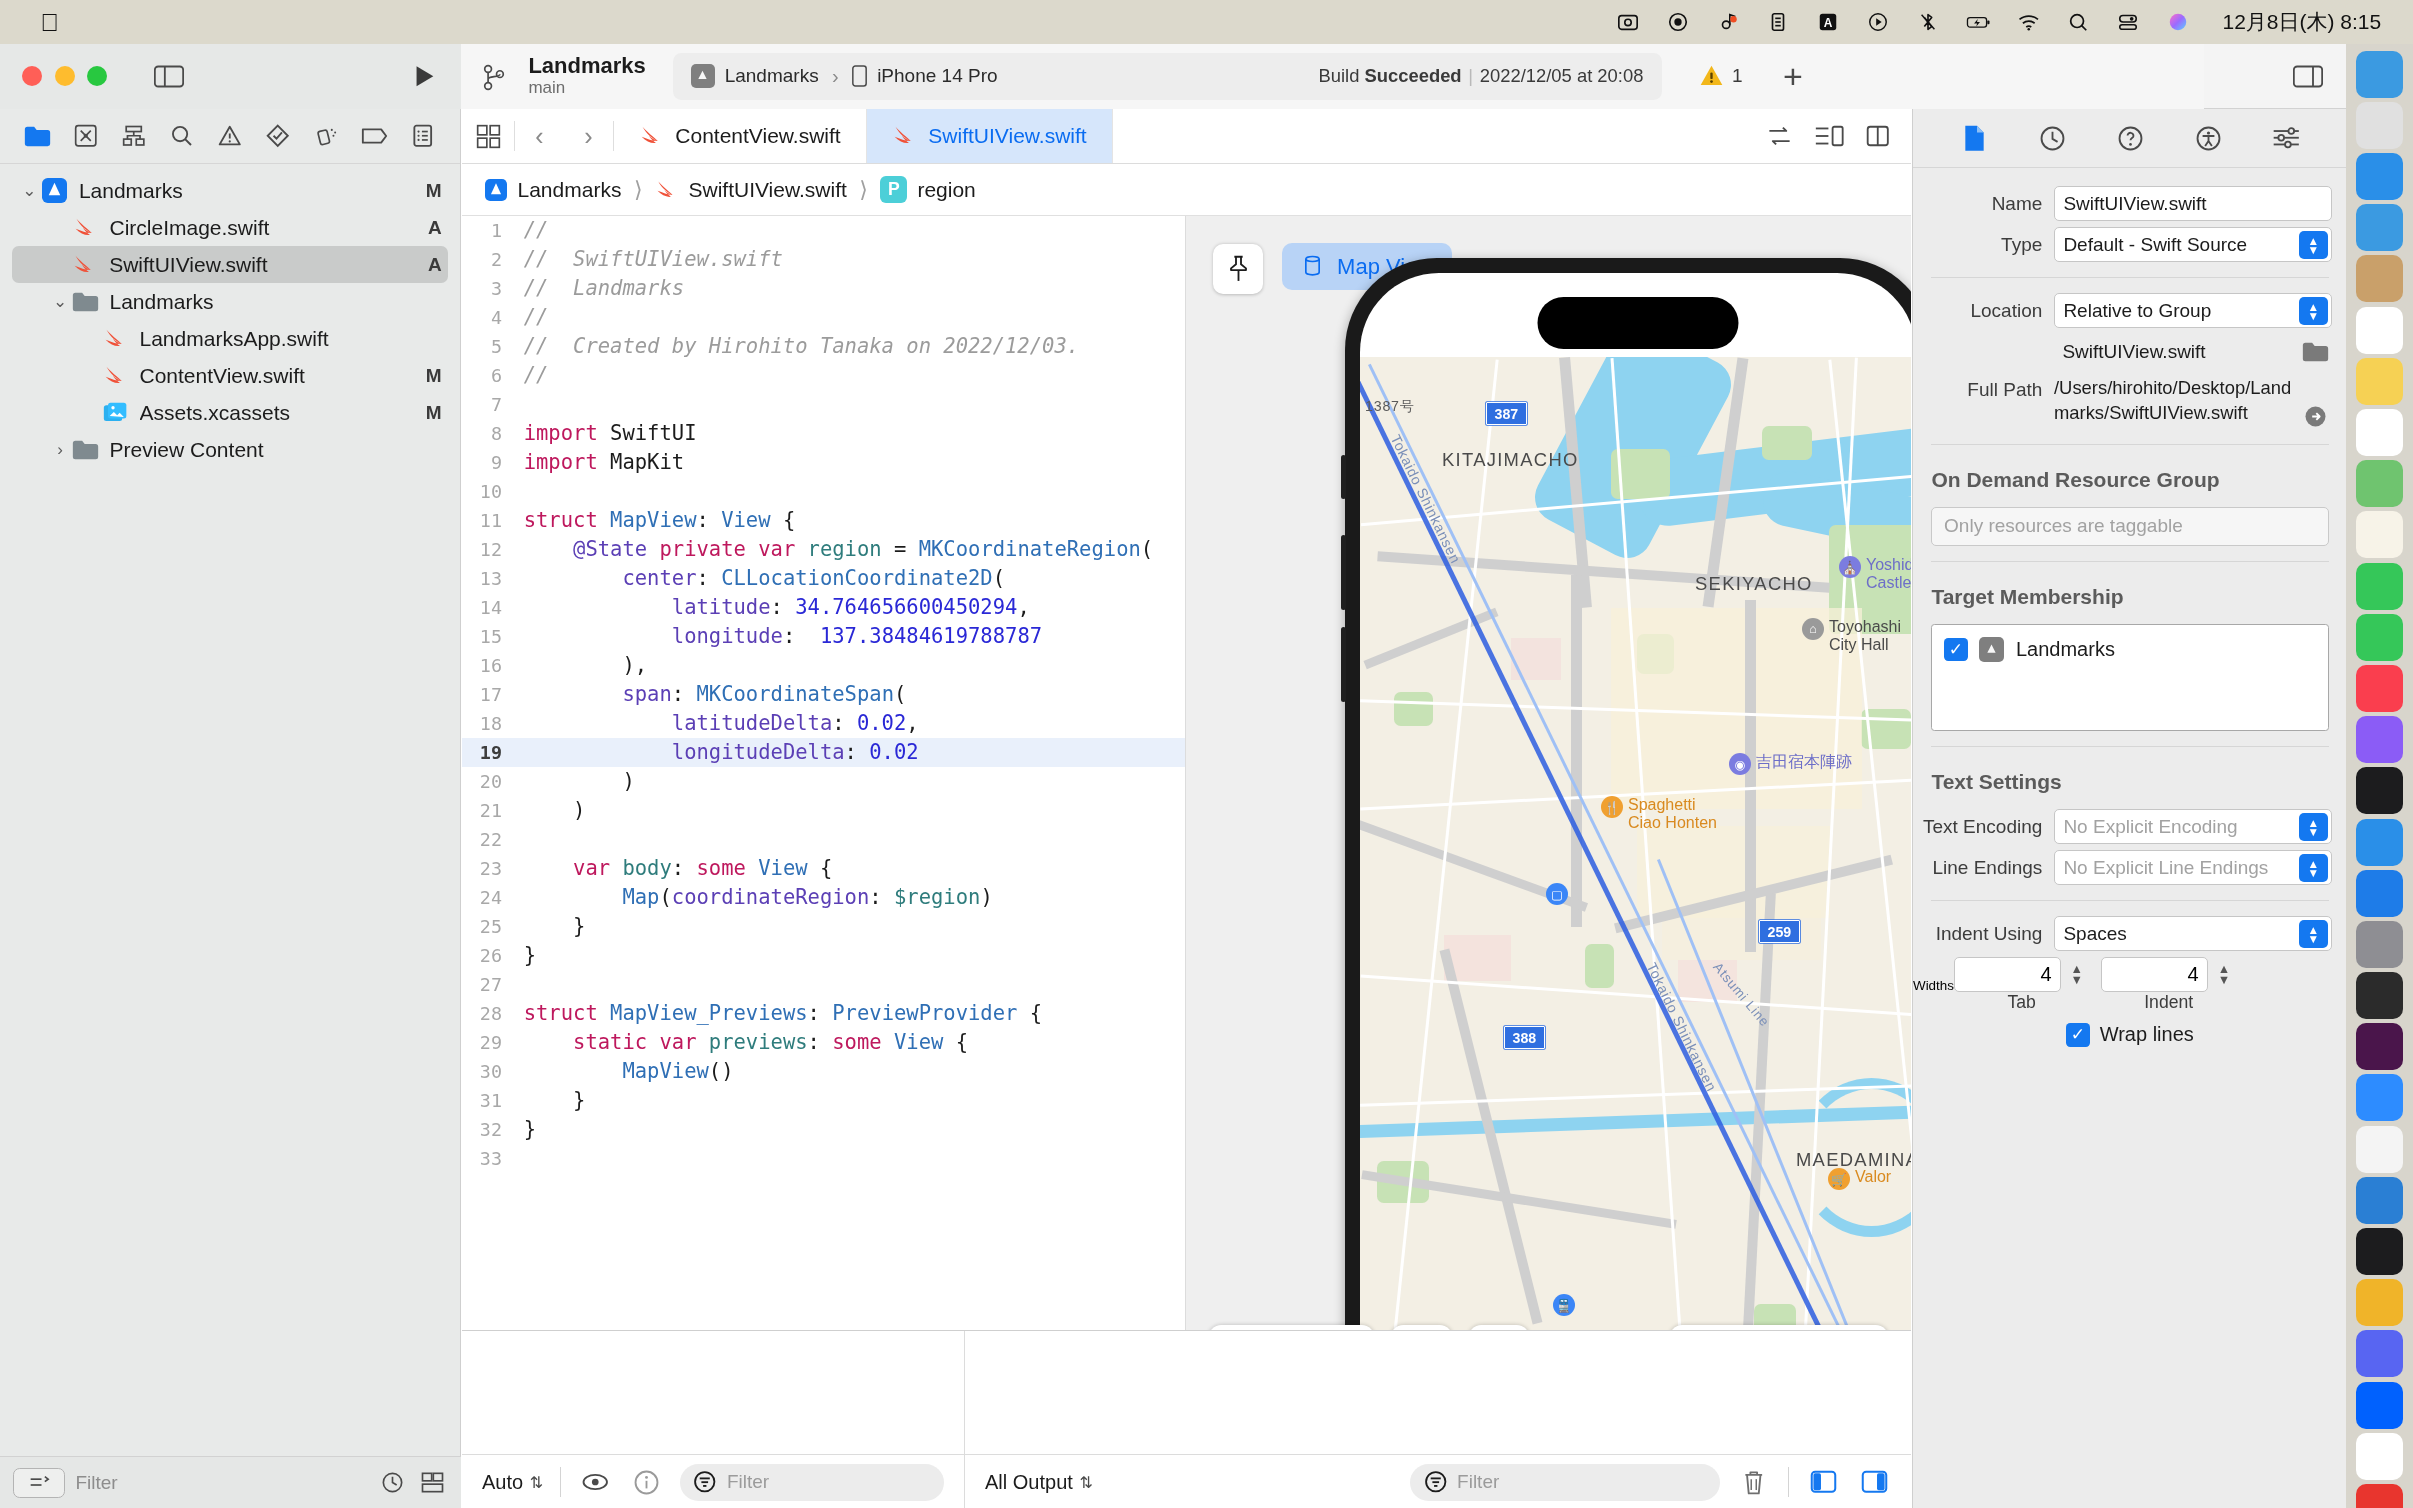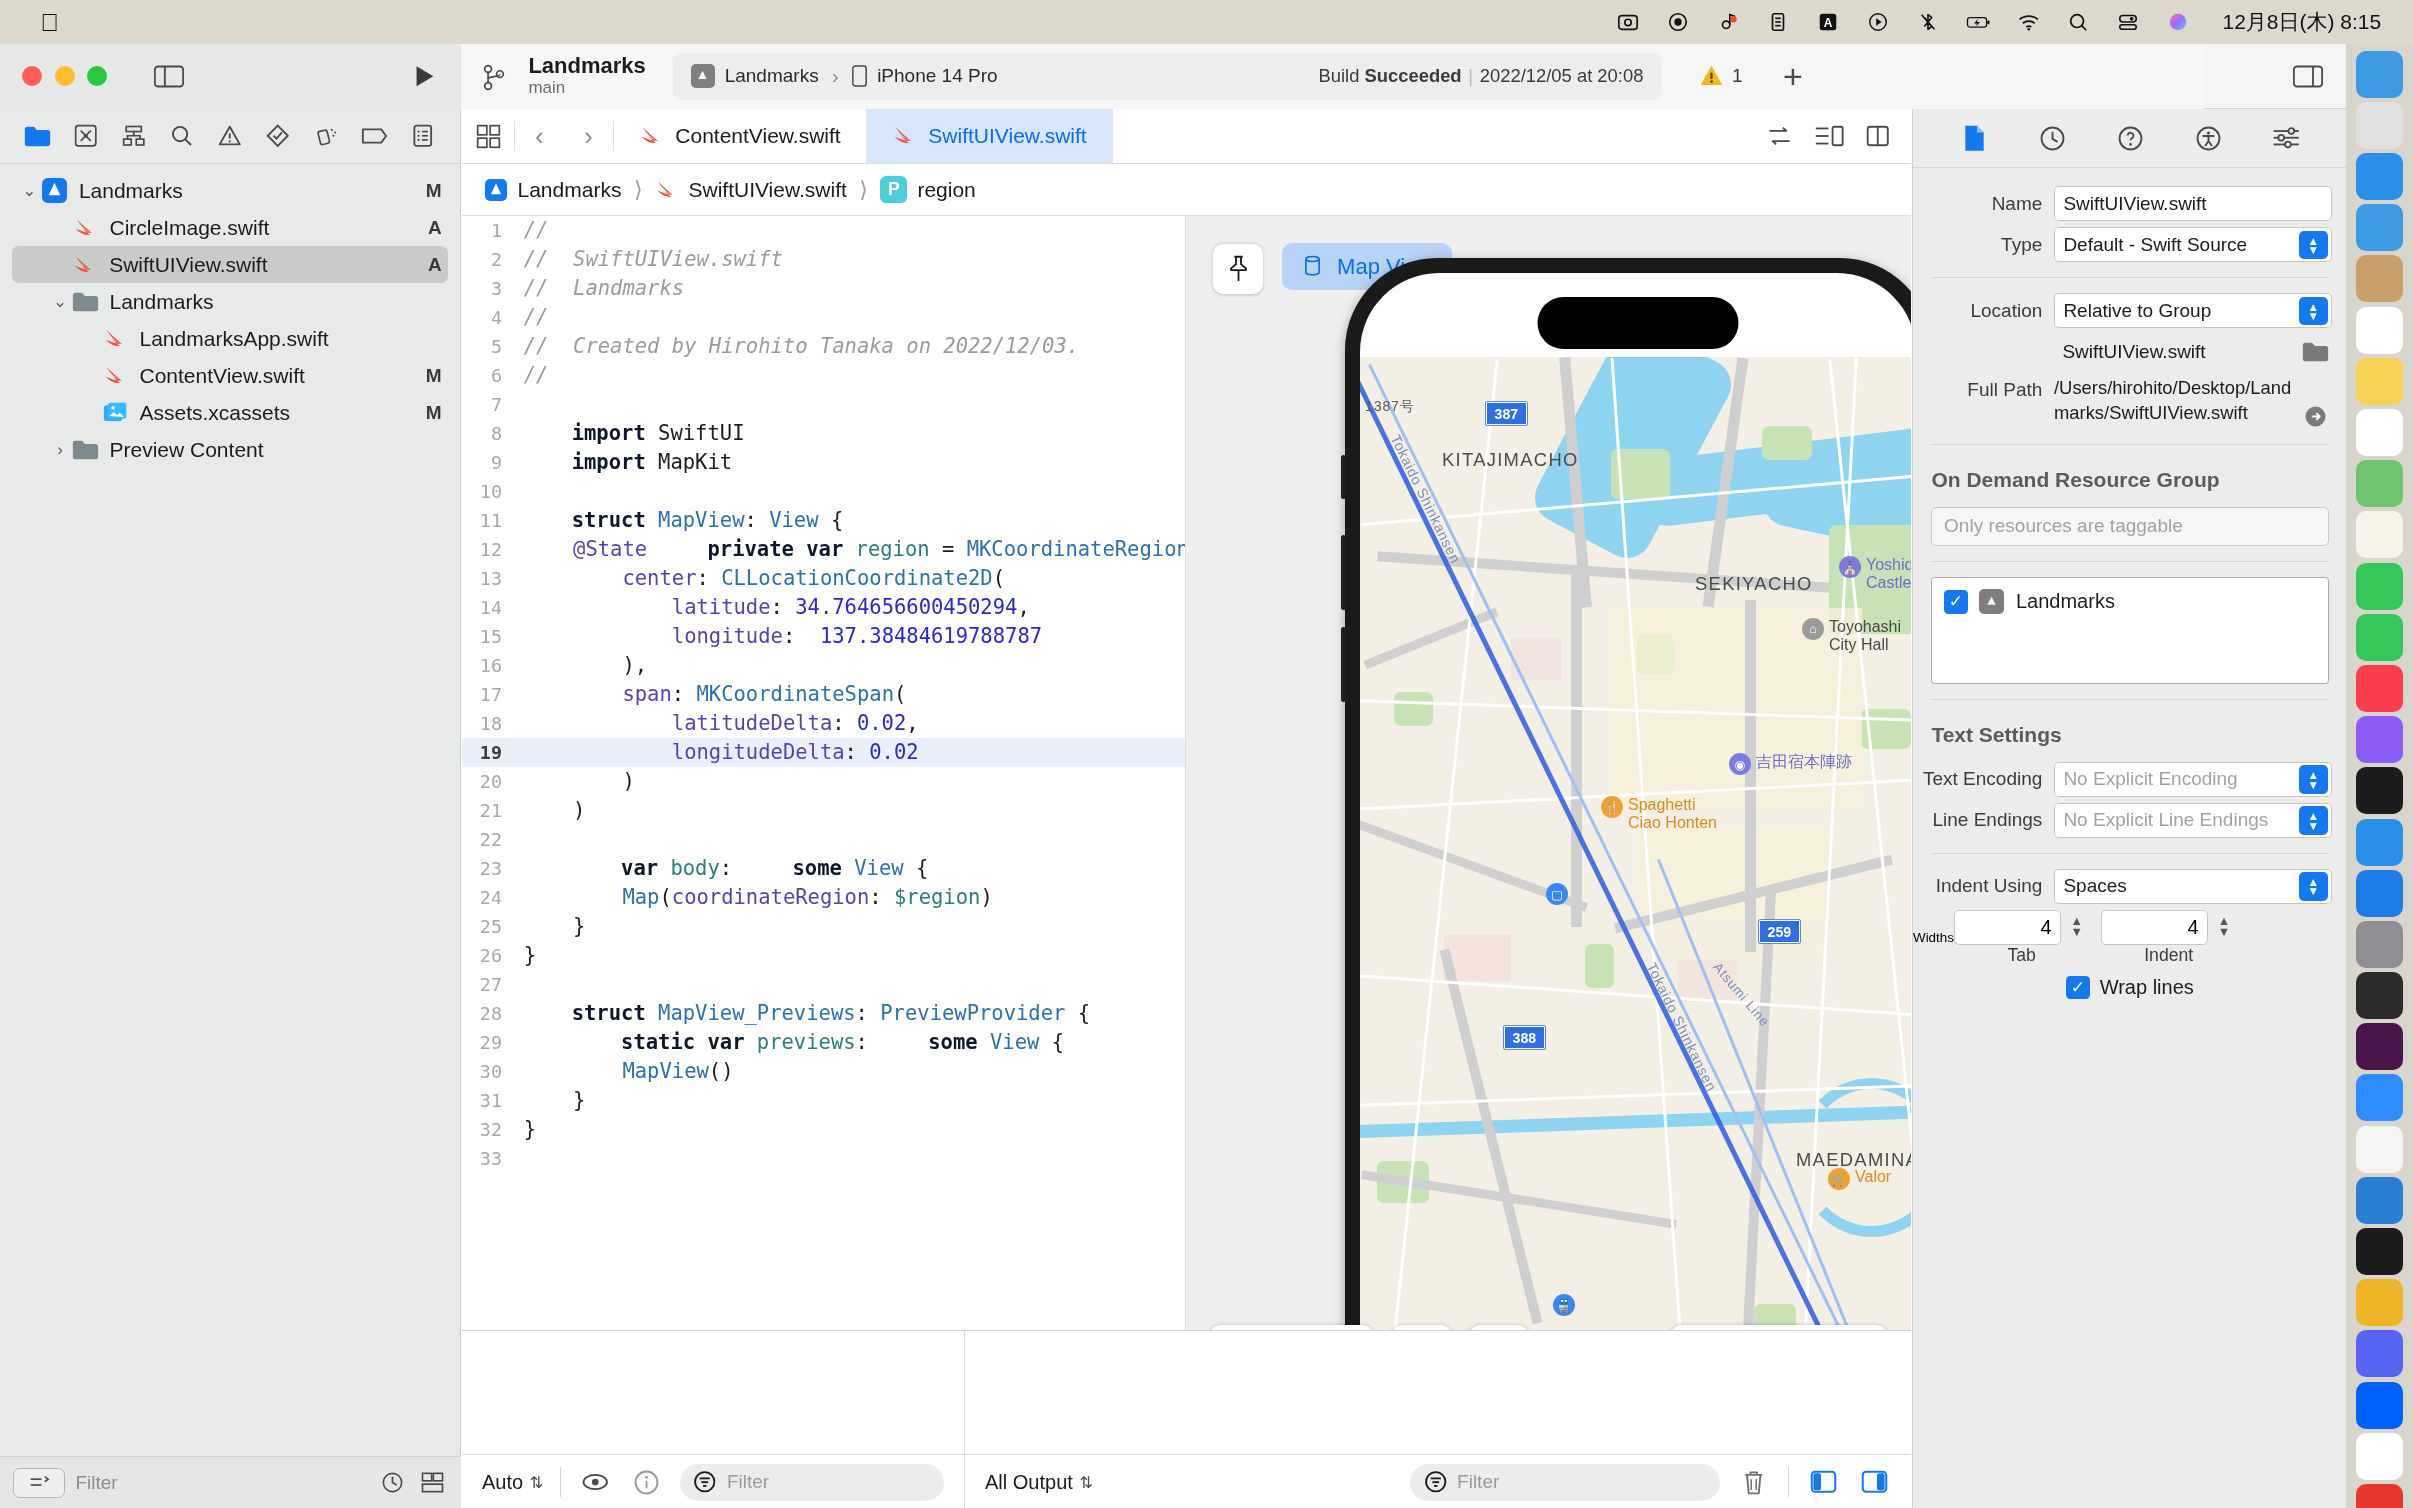--- a/index.html
+++ b/index.html
@@ -110,21 +110,21 @@
   .code {
     font-family:"DejaVu Sans Mono", monospace;
     font-size:20.5px; line-height:29px; white-space:pre;
   }
   .cl { display:flex; height:29px; align-items:center;}
   .cl.hl { background:#e9f0fb;}
   .gut { width:55px; text-align:right; padding-right:15px; color:#a8a8a8; font-size:18.4px; font-family:"DejaVu Sans Mono", monospace; flex:0 0 55px;}
   .cl.hl .gut { color:#3d3d3d; font-weight:bold;}
   .src { flex:1; padding-left:6.7px;}
   .c-cmt { color:#9b9b9b; font-style:italic;}
-  .c-kw  { color:#0f172a; font-weight:bold;margin-left:48px;}
+  .c-kw  { color:#be185d; font-weight:normal;}
   .c-typ { color:#2f6fb5;}
   .c-num { color:#2a28d6;}
   .c-prop{ color:#5b3fb5;}
   .c-fn  { color:#2e7c7c;}
   .c-plain { color:#1c1c1c;}
 
   
   .preview { flex:1; height:1179px; background:#efefef; position:relative; overflow:hidden;}
   .pin-btn { position:absolute; left:27px; top:28px; width:50px; height:50px; background:#fff; border-radius:10px; box-shadow:0 0.8px 3.4px rgba(0,0,0,.22); display:flex; align-items:center; justify-content:center;}
   .mv-chip { position:absolute; left:96px; top:27px; height:47px; background:#b8d3f6; border-radius:10px; display:flex; align-items:center; gap:11.7px; padding:0 18.4px; }
@@ -1011,20 +1011,21 @@
           </div>
         </div>
 
         <div class="hr"></div>
 
         <div class="sect-title">On Demand Resource Group</div>
         <div class="tagbox">Only resources are taggable</div>
 
         <div class="hr"></div>
 
+        <div class="sect-title">Target Membership</div>
         <div class="membox">
           <div class="memrow">
             <span class="ckbox">✓</span>
             <span class="memico">
               <svg width="15" height="15" viewBox="0 0 18 18">
                   <path d="M9 3l5 10H4z" fill="#fff" opacity=".95"></path>
                 </svg>
             </span>
             <span>Landmarks</span>
           </div>

